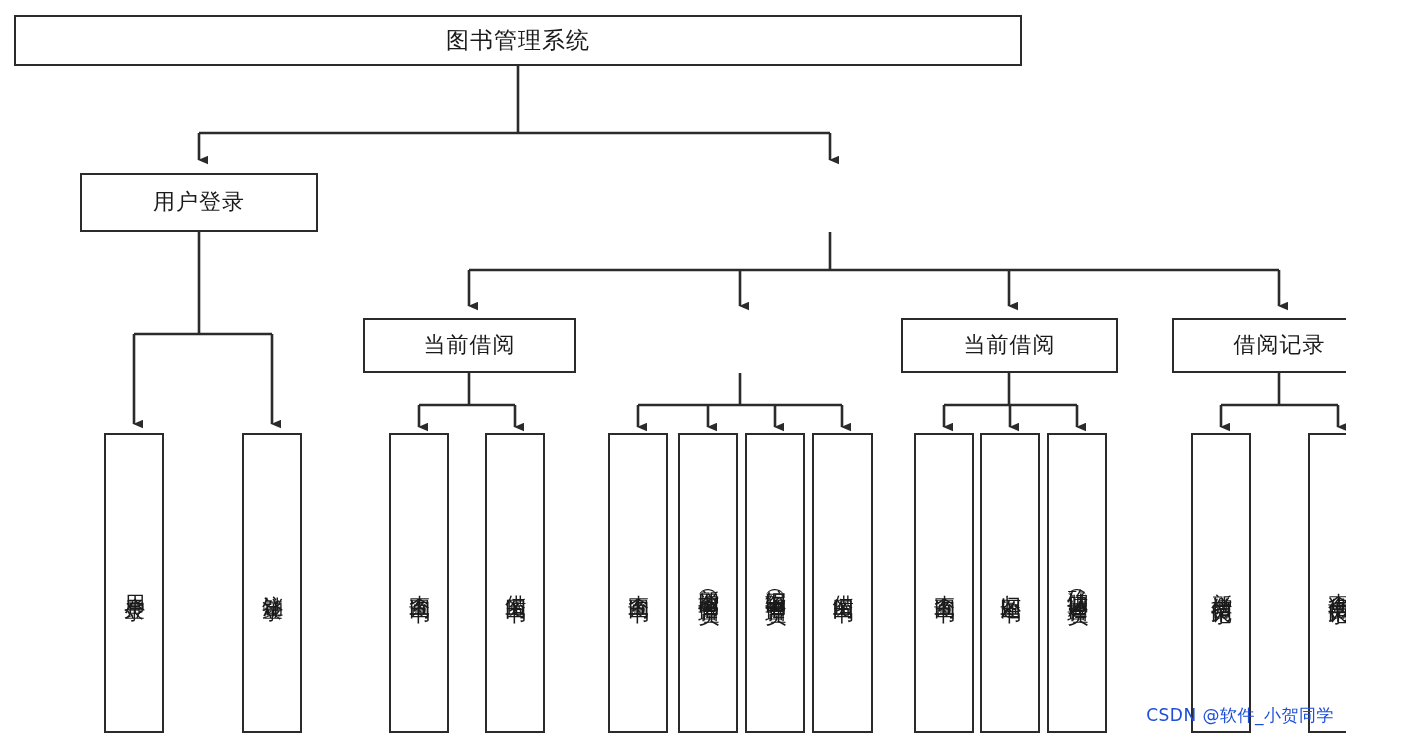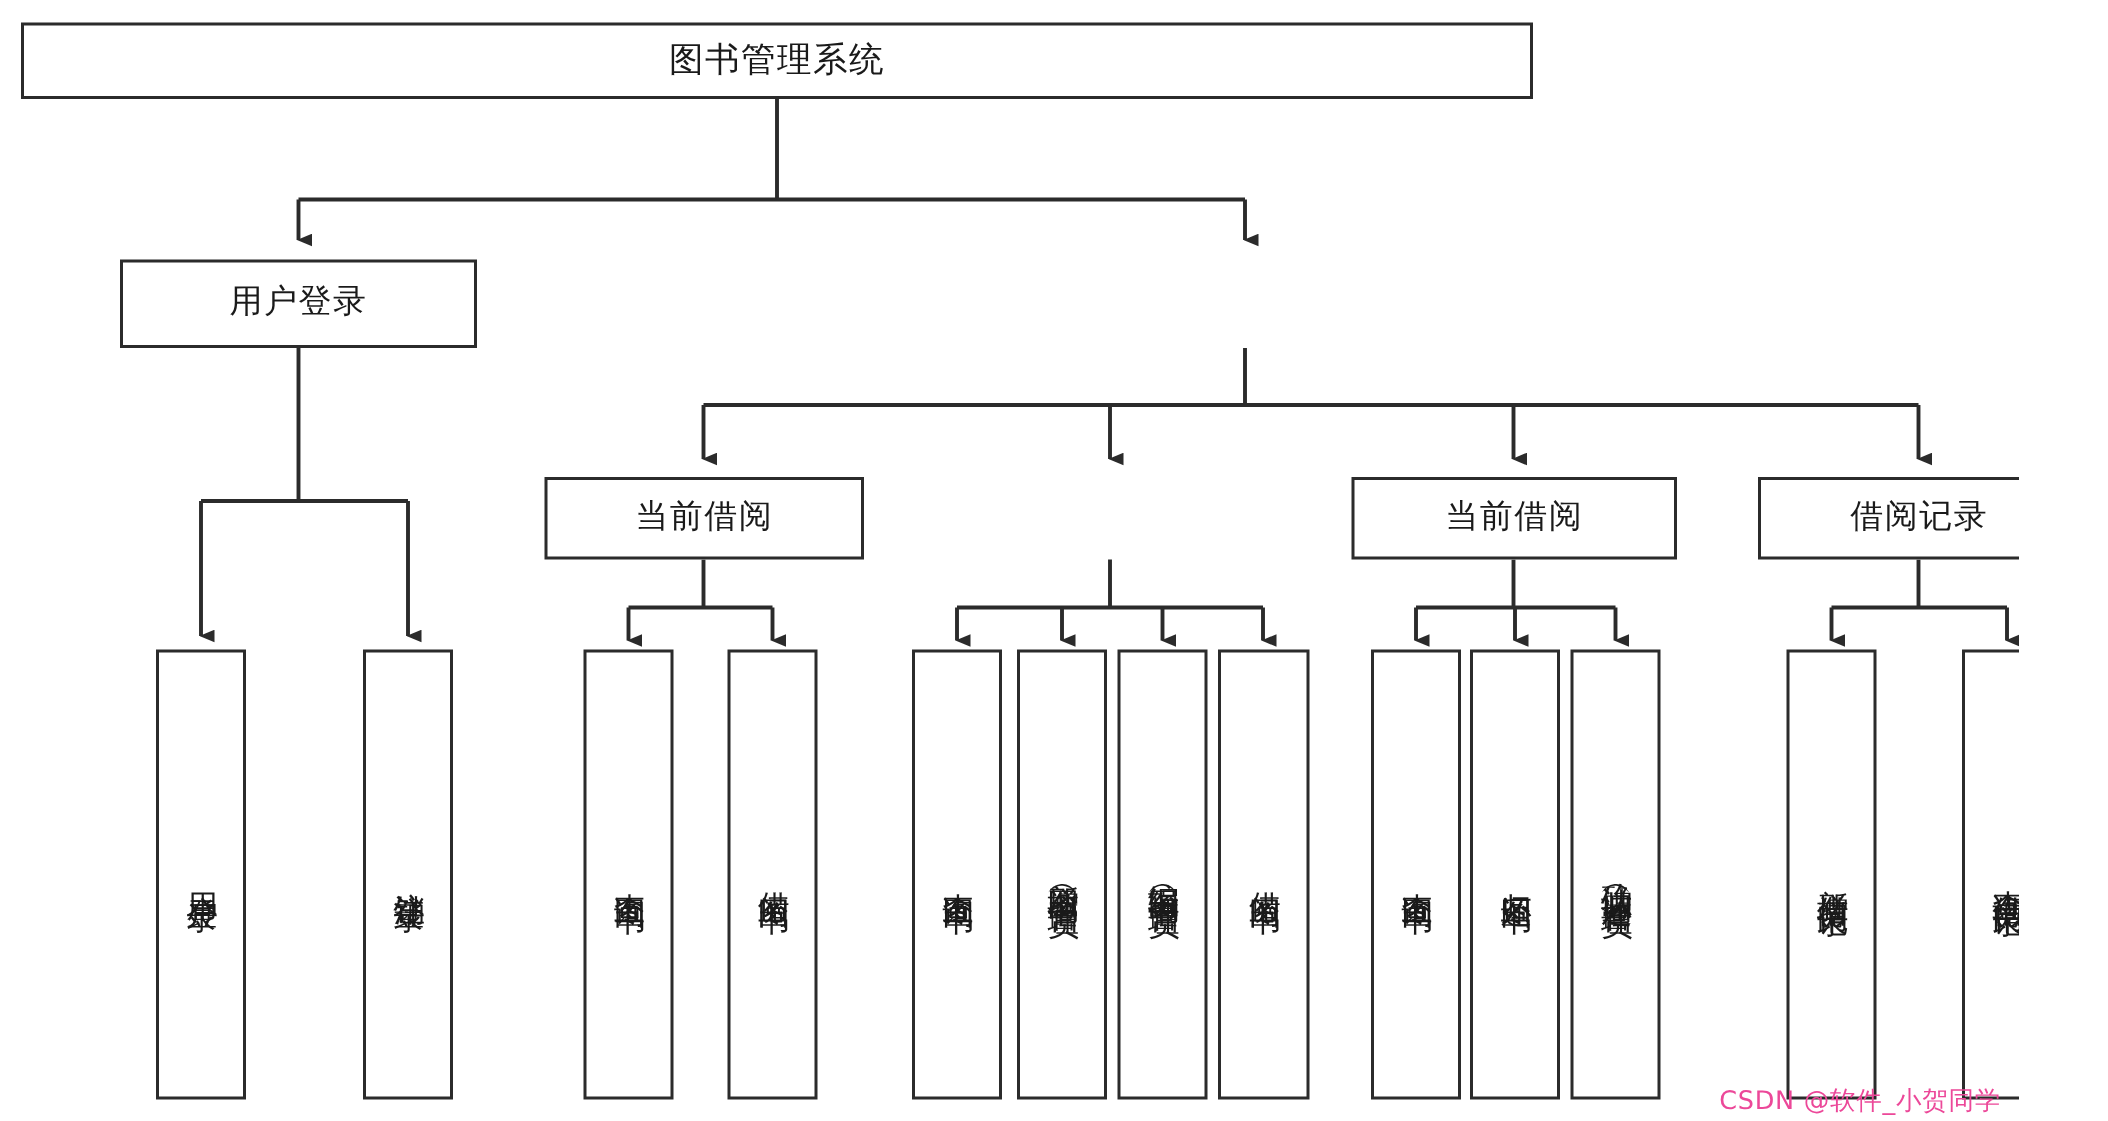--- a/index.html
+++ b/index.html
@@ -61,23 +61,23 @@
   }
   .node-v .vtext {
     writing-mode: vertical-rl;
     text-orientation: upright;
     white-space: nowrap;
   }
   
   #watermark {
     position: absolute;
     right: 12px;
-    bottom: 2px;
+    bottom: 20px;
     font-size: 17px;
-    color: #ec4899;
+    color: #1d4ed8;
     letter-spacing: 0.5px;
     z-index: 5;
     white-space: nowrap;
   }
 </style>
 </head>
 <body>
 
 <div id="diagram-canvas">
 

